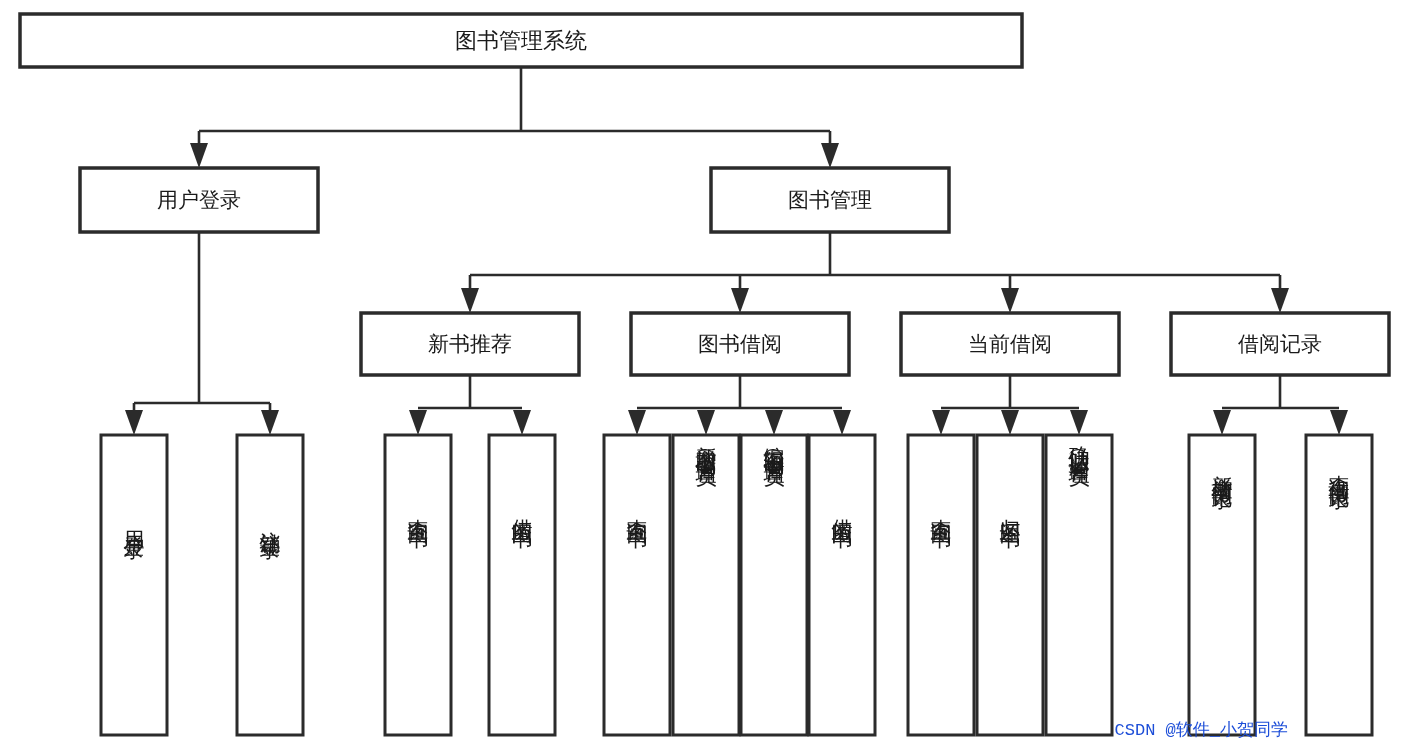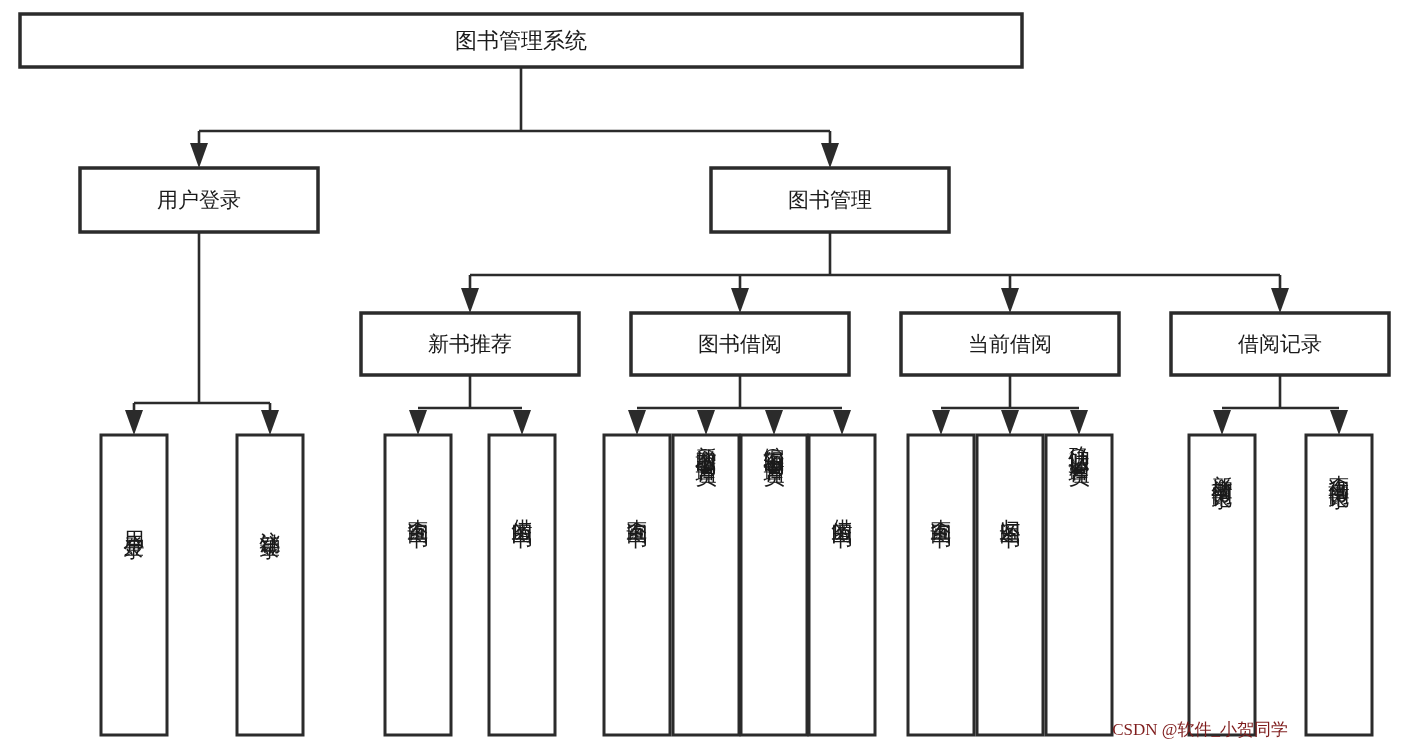--- a/index.html
+++ b/index.html
@@ -19,22 +19,22 @@
   }
   .node-label.root{font-size:22px;}
   .leaf-label{
     font-family:"DejaVu Sans","Liberation Sans",sans-serif;
     fill:#1a1a1a;font-size:21px;text-anchor:middle;
     writing-mode:vertical-rl;
     letter-spacing:3px;
   }
   .watermark{
     position:absolute;right:14px;bottom:6px;
-    font-family:Liberation Serif, serif;
-    font-size:17px;color:#7f1d1d;white-space:nowrap;user-select:none;margin-top:32px;
+    font-family:Liberation Mono, monospace;
+    font-size:17px;color:#1d4ed8;white-space:nowrap;user-select:none;margin-top:32px;
   }
 </style>
 </head>
 <body>
 
 <div id="diagram-root">
 
   <svg class="diagram-canvas" viewBox="0 0 1405 747">
     <defs>
       <g id="arrow-def"></g>

